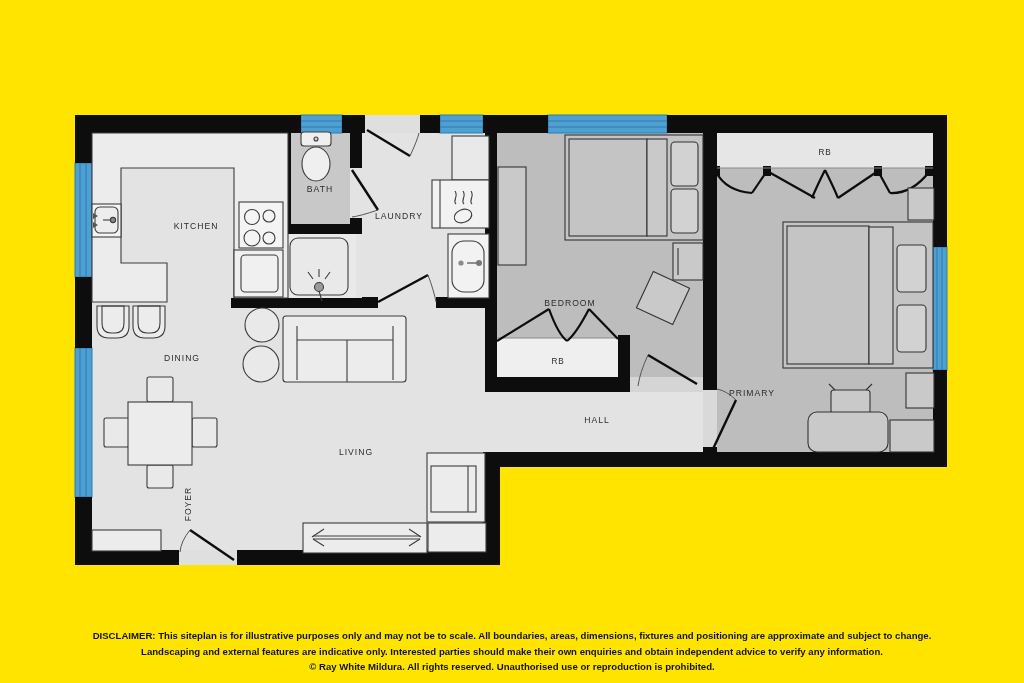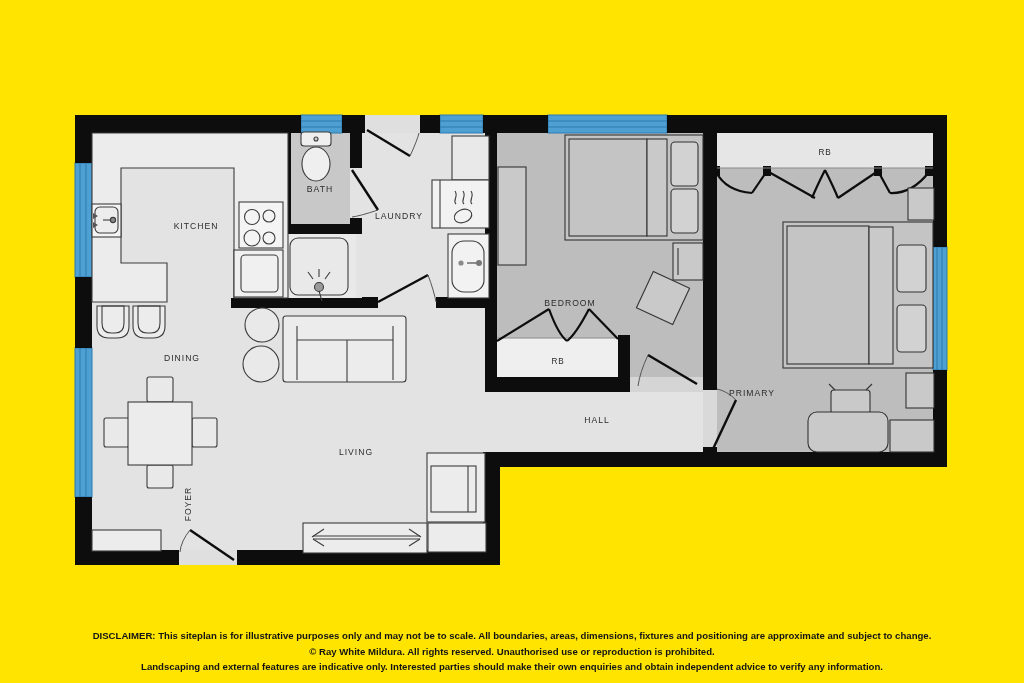--- a/index.html
+++ b/index.html
@@ -258,15 +258,15 @@
     <text class="room-label" x="597" y="423">HALL</text>
     <text class="room-label" x="182" y="361">DINING</text>
     <text class="room-label" x="356" y="455">LIVING</text>
     <text class="room-label" x="191" y="504" transform="rotate(-90 191 504)">FOYER</text>
   </g>
 </svg>
 </div>
 
 <div id="disclaimer">
   <div>DISCLAIMER: This siteplan is for illustrative purposes only and may not be to scale. All boundaries, areas, dimensions, fixtures and positioning are approximate and subject to change.</div>
+  <div>Landscaping and external features are indicative only. Interested parties should make their own enquiries and obtain independent advice to verify any information.</div>
   <div>© Ray White Mildura. All rights reserved. Unauthorised use or reproduction is prohibited.</div>
-  <div>Landscaping and external features are indicative only. Interested parties should make their own enquiries and obtain independent advice to verify any information.</div>
 </div>
 
 </body></html>

